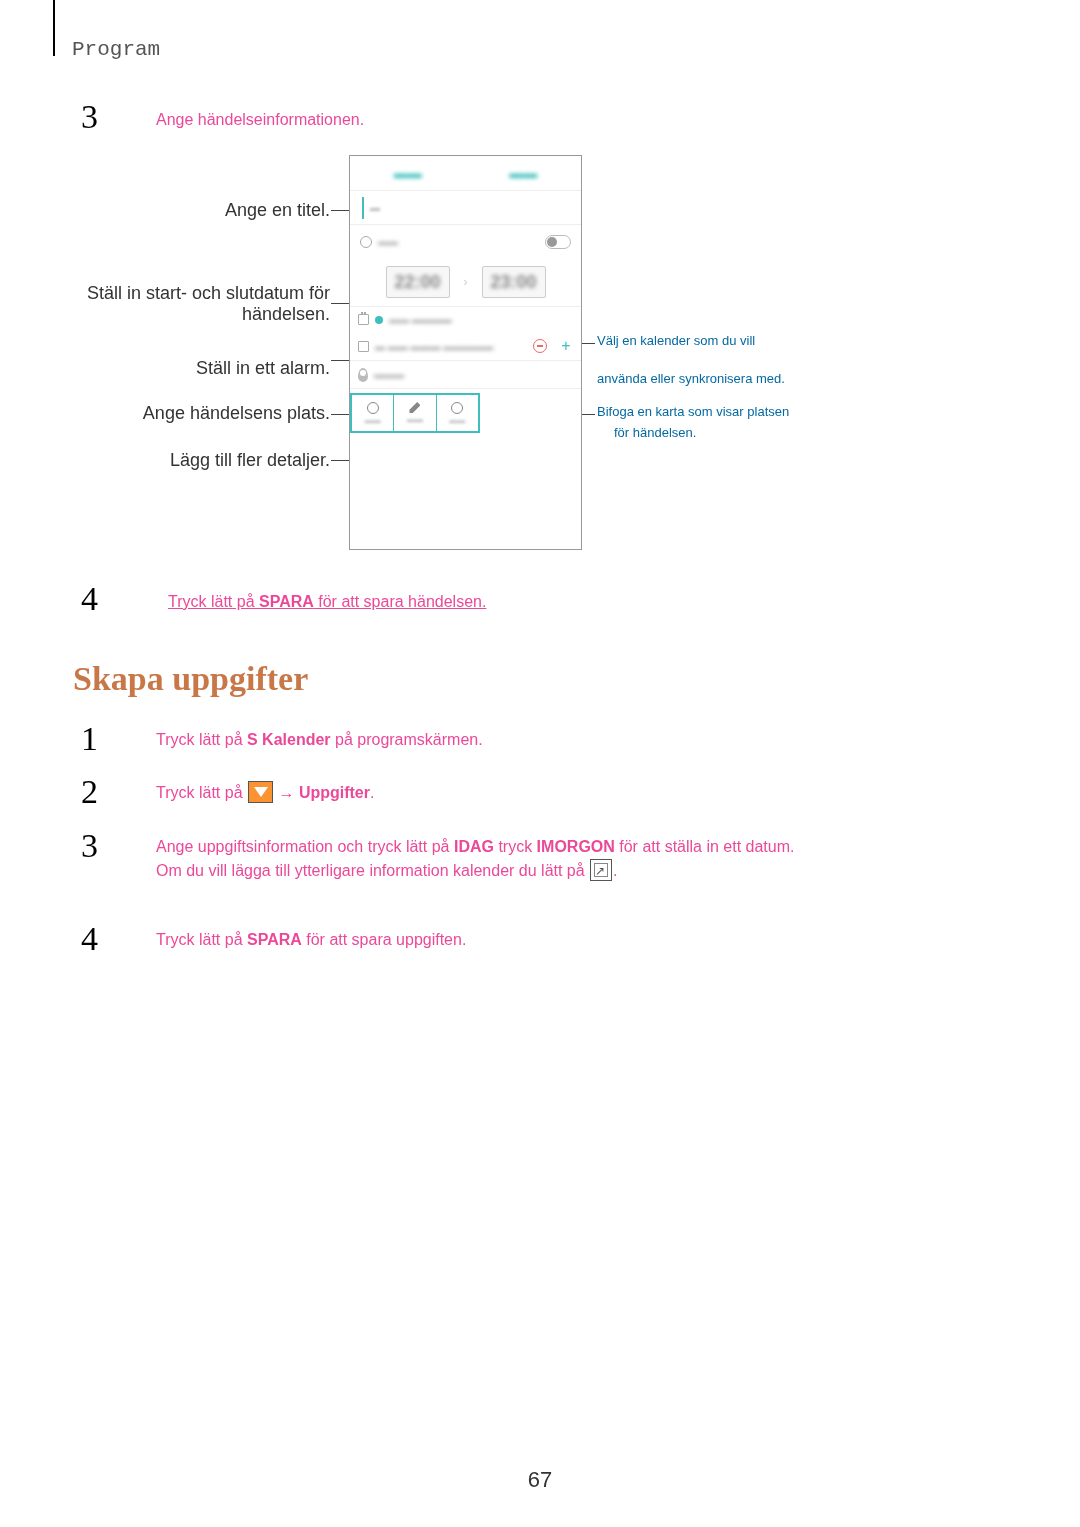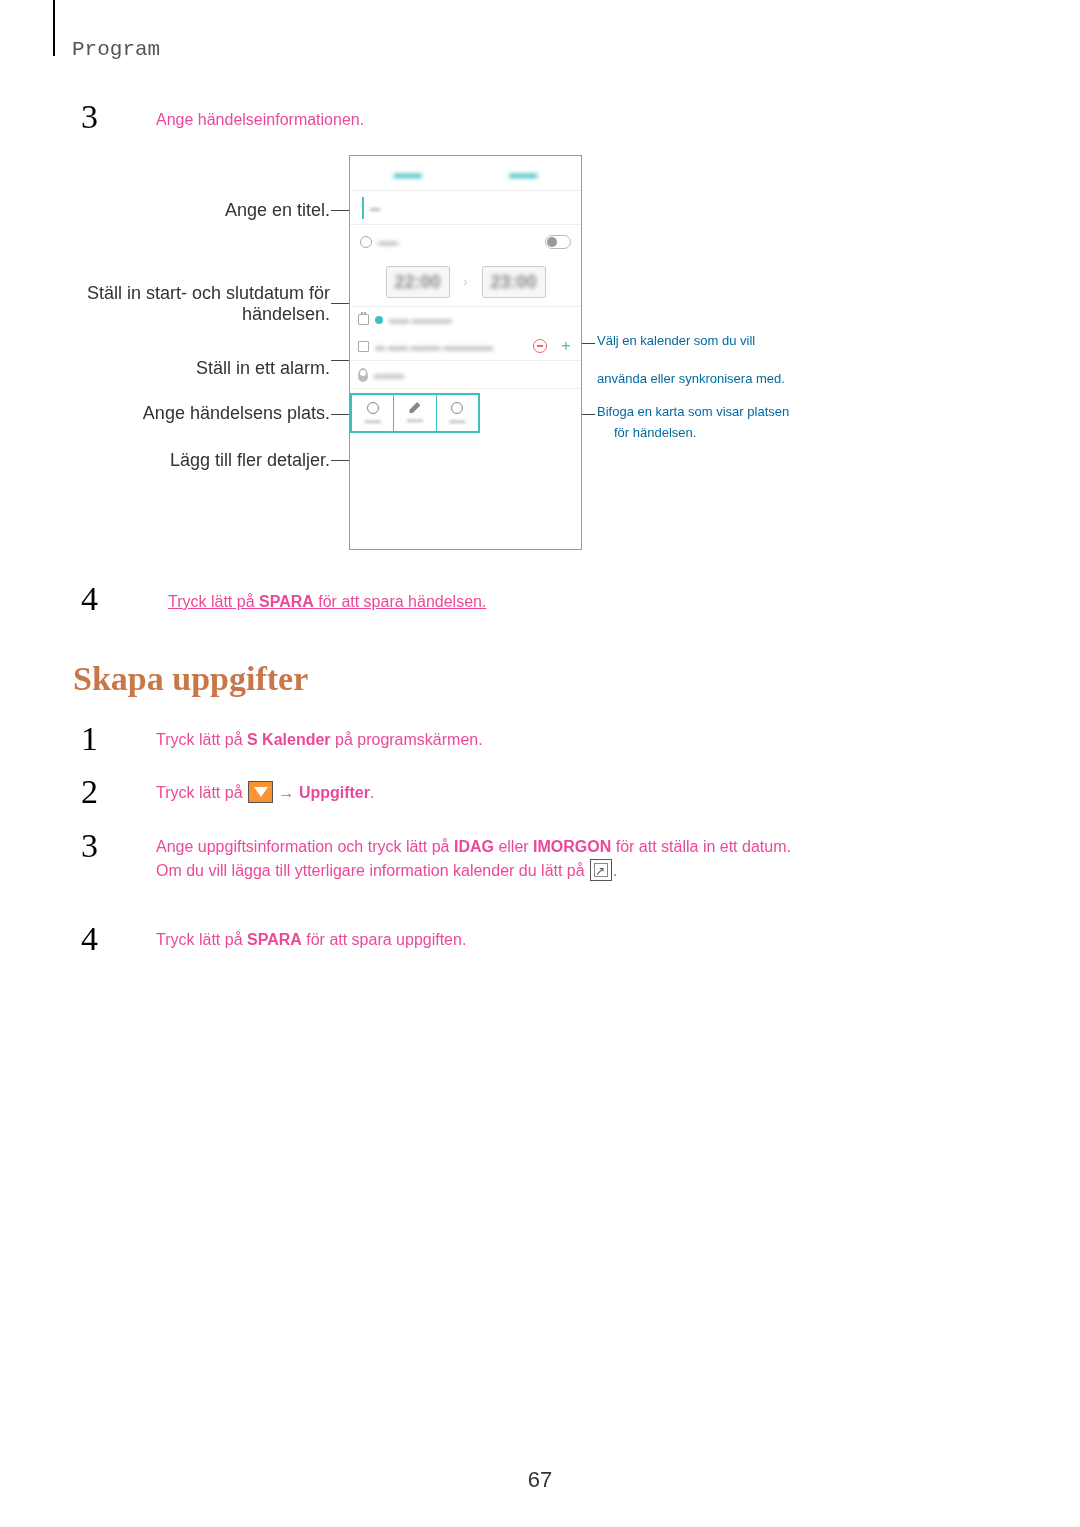--- a/index.html
+++ b/index.html
@@ -271,21 +271,21 @@
   <span>Tryck lätt på </span><span class="bold">S Kalender</span><span> på programskärmen.</span>
 </div>
 
 <div class="step-num" style="left:68px;top:773px;">2</div>
 <div class="step-text" style="left:112px;top:781px;">
   <span>Tryck lätt på </span><span class="down-triangle"></span><span> → </span><span class="bold">Uppgifter</span><span>.</span>
 </div>
 
 <div class="step-num" style="left:68px;top:827px;">3</div>
 <div class="step-text" style="left:112px;top:835px;width:890px;">
-  <span>Ange uppgiftsinformation och tryck lätt på </span><span class="bold">IDAG</span><span> eller </span><span class="bold">IMORGON</span><span> för att ställa in ett datum.</span><br>
+  <span>Ange uppgiftsinformation och tryck lätt på </span><span class="bold">IDAG</span><span> tryck </span><span class="bold">IMORGON</span><span> för att ställa in ett datum.</span><br>
   <span>Om du vill lägga till ytterligare information kalender du lätt på </span><span class="expand-icon-box"></span><span>.</span>
 </div>
 
 <div class="step-num" style="left:68px;top:920px;">4</div>
 <div class="step-text" style="left:112px;top:928px;">
   <span>Tryck lätt på </span><span class="bold">SPARA</span><span> för att spara uppgiften.</span>
 </div>
 
 <div class="page-number">67</div>
 

